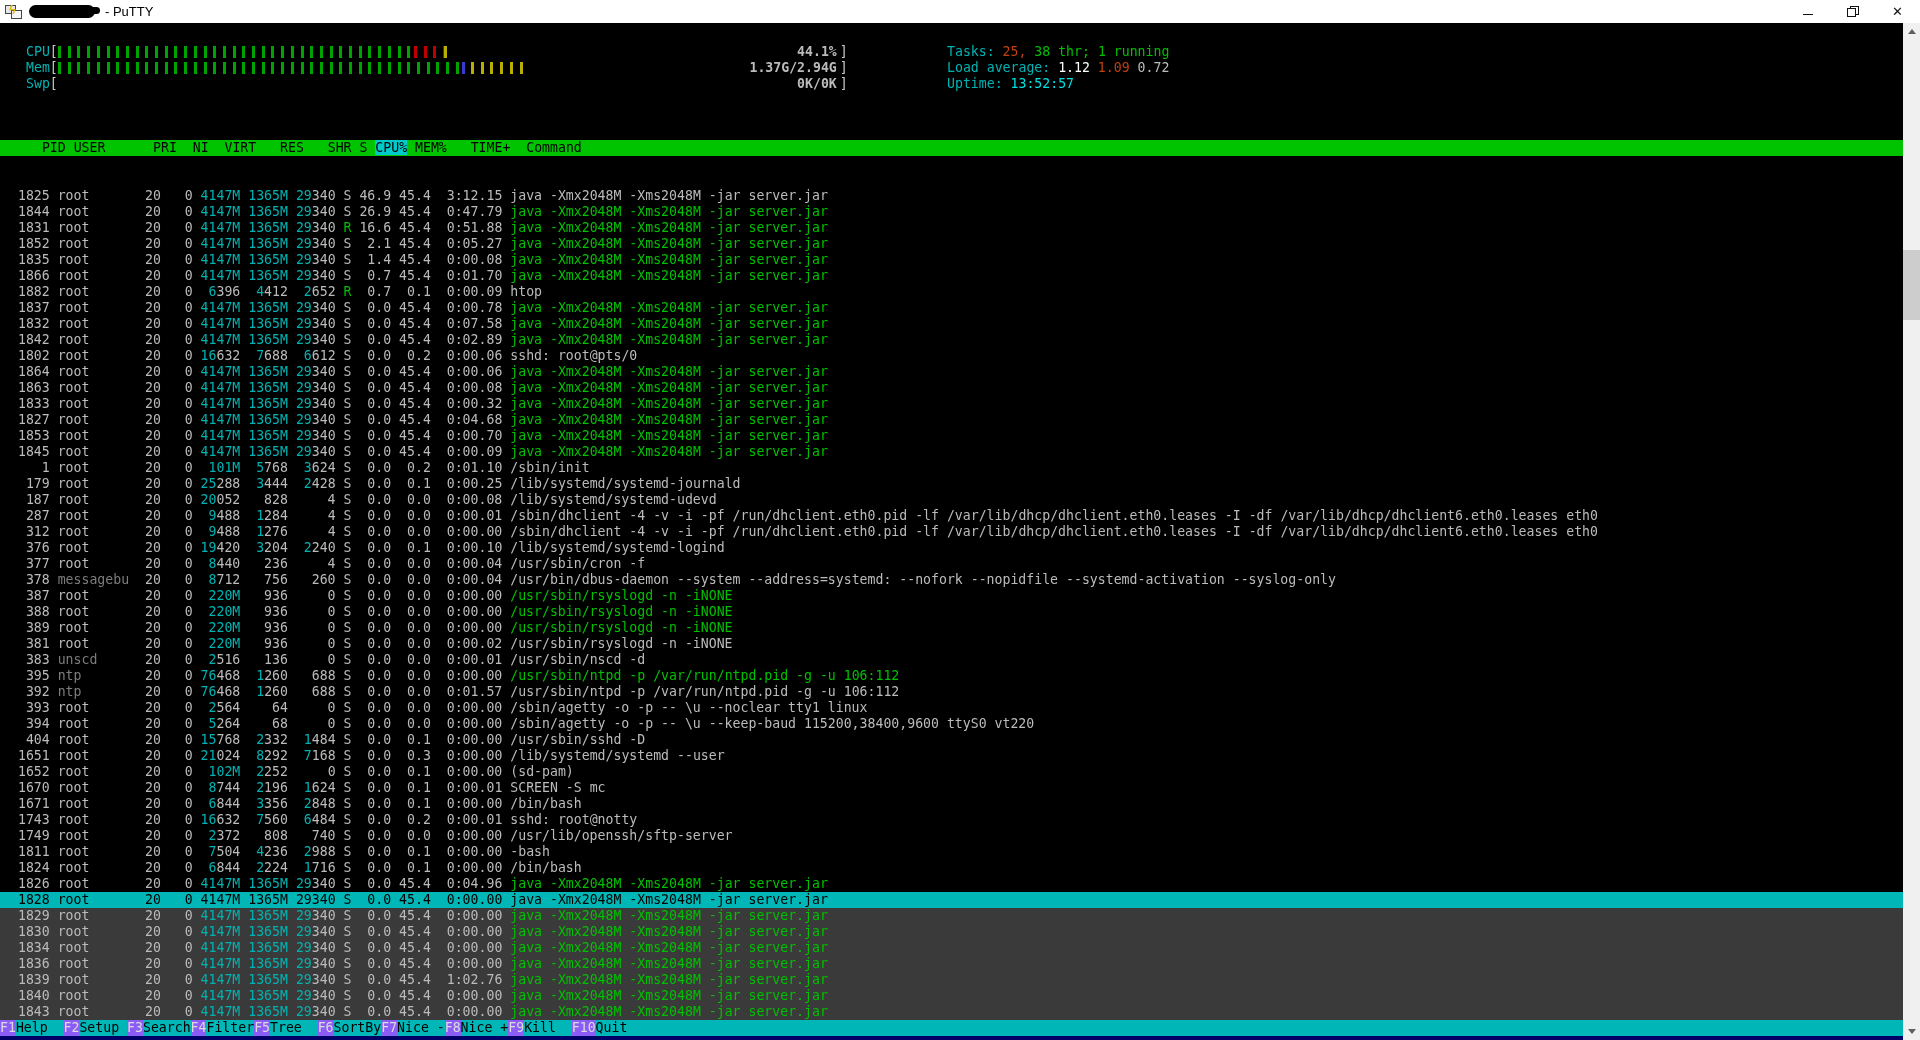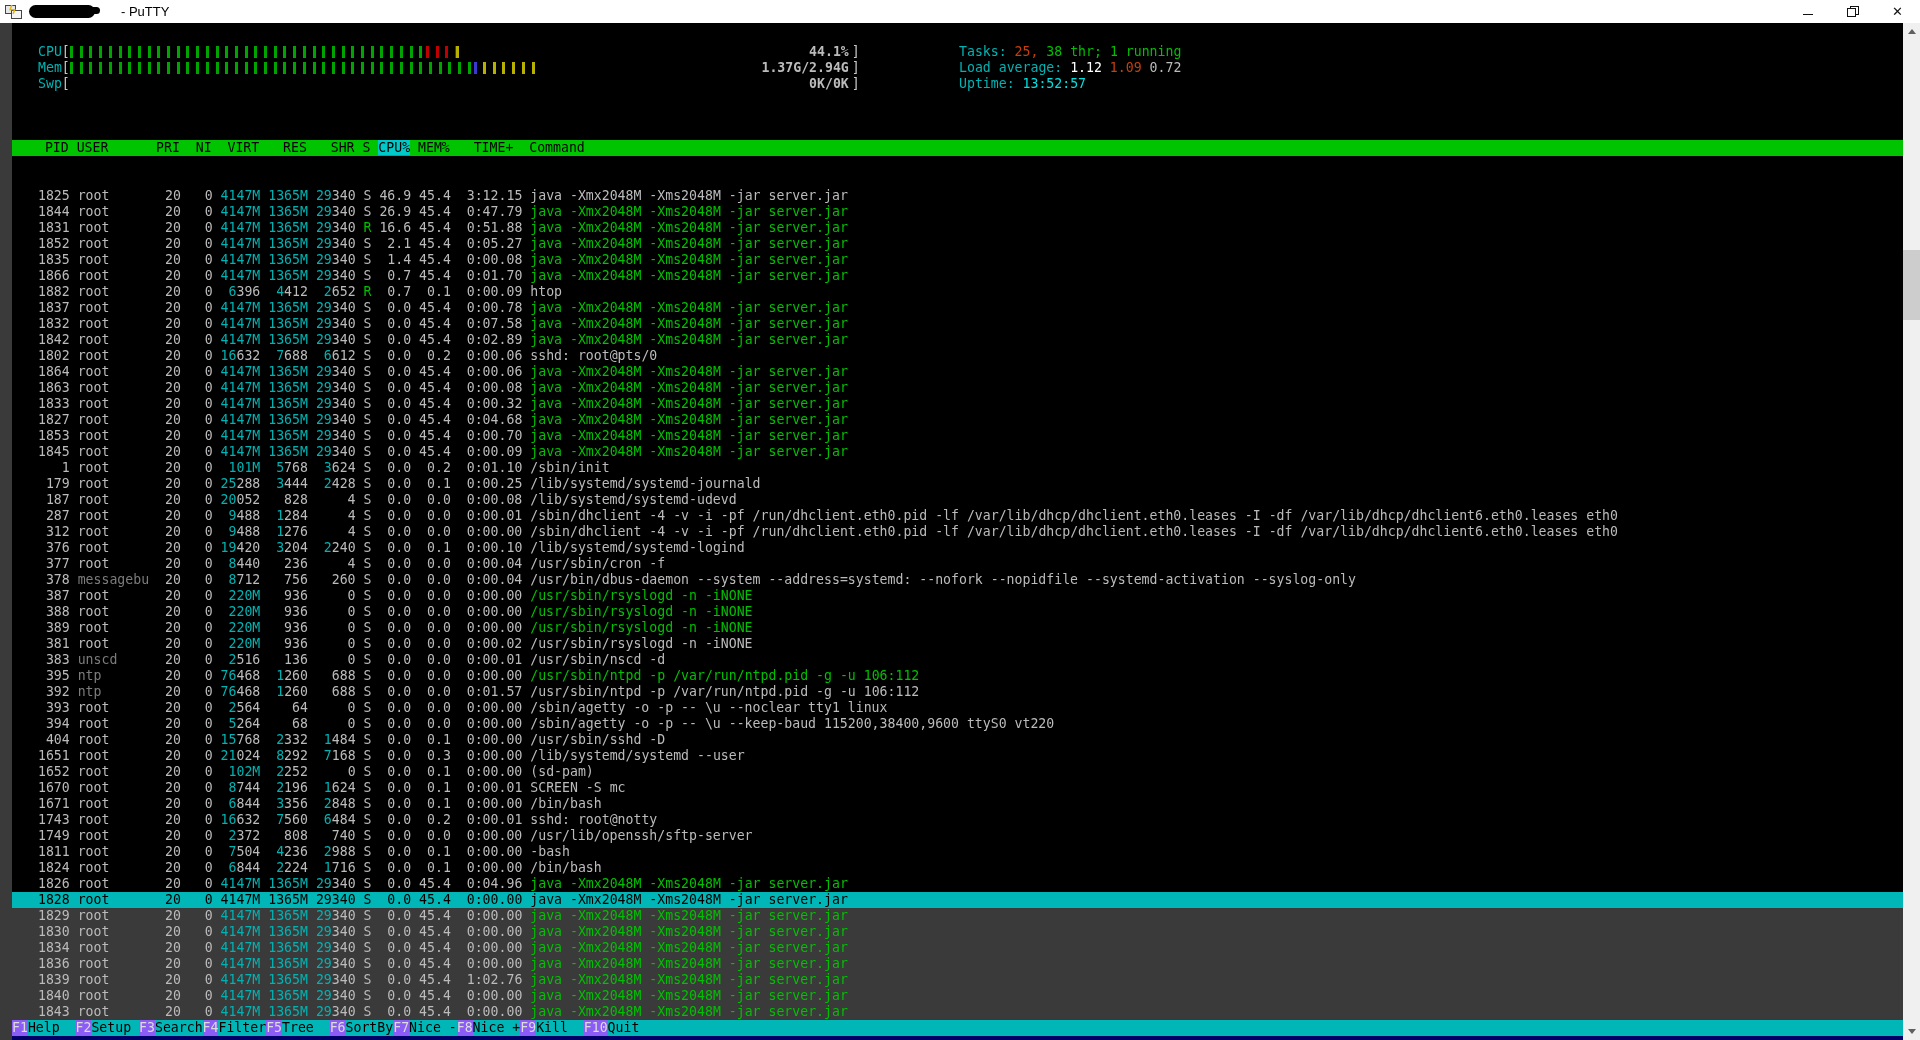--- a/index.html
+++ b/index.html
@@ -13,32 +13,32 @@
 
   
   .titlebar{position:absolute;top:0;left:0;width:1920px;height:23px;background:#ffffff;
     display:flex;align-items:center;font:13px "Liberation Sans",sans-serif;color:#000}
   .app-icon{position:relative;width:20px;height:16px;margin-left:5px}
   .app-icon .m1{position:absolute;left:0;top:1px;width:11px;height:9px;border:1px solid #444;background:#e8e8e8}
   .app-icon .m2{position:absolute;left:6px;top:6px;width:11px;height:9px;border:1px solid #444;background:#f4f4f4}
   .app-icon .bolt{position:absolute;left:4px;top:-2px;font-size:13px;color:#e6b800;font-weight:bold}
   .redaction{width:66px;height:13px;background:#000;border-radius:7px;margin-left:4px;
     box-shadow:8px -1px 0 -3px #000, -2px 2px 0 -4px #000}
-  .title-text{margin-left:26px;white-space:pre}
+  .title-text{margin-left:10px;white-space:pre}
   .tb-spacer{flex:1}
   .tb-btn{width:45px;height:23px;display:flex;align-items:center;justify-content:center;color:#111}
   .glyph-min{width:10px;height:1px;background:#111;margin-top:5px}
   .glyph-restore{position:relative;width:12px;height:11px}
   .glyph-restore i{position:absolute;display:block;border:1px solid #111;background:transparent}
   .glyph-restore .back{right:0;top:0;width:9px;height:9px}
   .glyph-restore .front{left:0;bottom:0;width:9px;height:9px;background:#fff}
   .glyph-close{font-size:13px;line-height:13px}
 
   
-  .terminal{position:absolute;top:23px;left:12px;width:1903px;height:881px;background:var(--bg);
+  .terminal{position:absolute;top:23px;left:0;width:1903px;height:881px;background:var(--bg);
     color:var(--fg);font-size:13.2px;line-height:16px}
   .terminal span,.terminal div{white-space:pre}
 
   
   #meters{position:absolute;top:21px;left:10px}
   .mline{display:flex;height:16px;align-items:center}
   .mlabel{color:var(--cyan);padding-left:16px}
   .brk{color:#c8c8c8}
   .mbar{position:relative;width:782px;height:16px;display:flex;align-items:center}
   .seg{height:12px;background:repeating-linear-gradient(90deg,var(--c) 0 3px,transparent 3px 9.7px)}
@@ -49,23 +49,23 @@
   .sline{height:16px}
   .s-label{color:var(--cyan)}
   .s-bright{color:#ffffff;font-weight:normal}
   .s-mid{color:#c2410c}
   .s-dim{color:#bbbbbb}
   .s-green{color:var(--green)}
   .s-ucyan{color:var(--bcyan);font-weight:normal}
 
   
   #ptable{position:absolute;top:85px;left:0;width:1903px}
-  #theader{height:16px;background:var(--hgreen);color:#000;padding-left:17px}
+  #theader{height:16px;background:var(--hgreen);color:#000;padding-left:26px}
   #theader .sort{background:var(--sortcy)}
-  .prow{height:16px;padding-left:18px}
+  .prow{height:16px;padding-left:10px}
   .cy{color:var(--cyan)}
   .gr{color:var(--green)}
   .gru{color:var(--ugrey)}
   .sel{background:var(--selcy);color:#000}
   .sel span{color:#000 !important}
 
   
   #fbar{position:absolute;top:997px;left:0;width:1903px;height:16px;display:flex}
   .fitem{display:flex}
   .fk{background:#8b5cf6;color:#dcdcdc}

